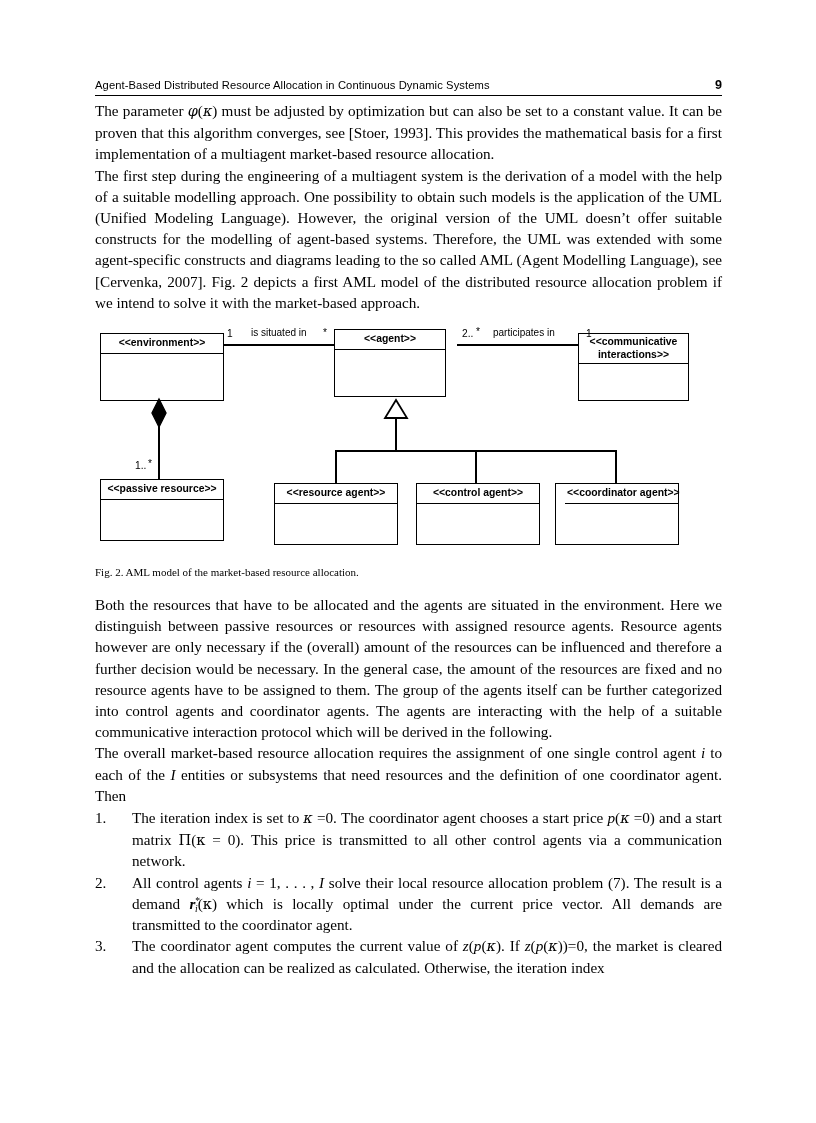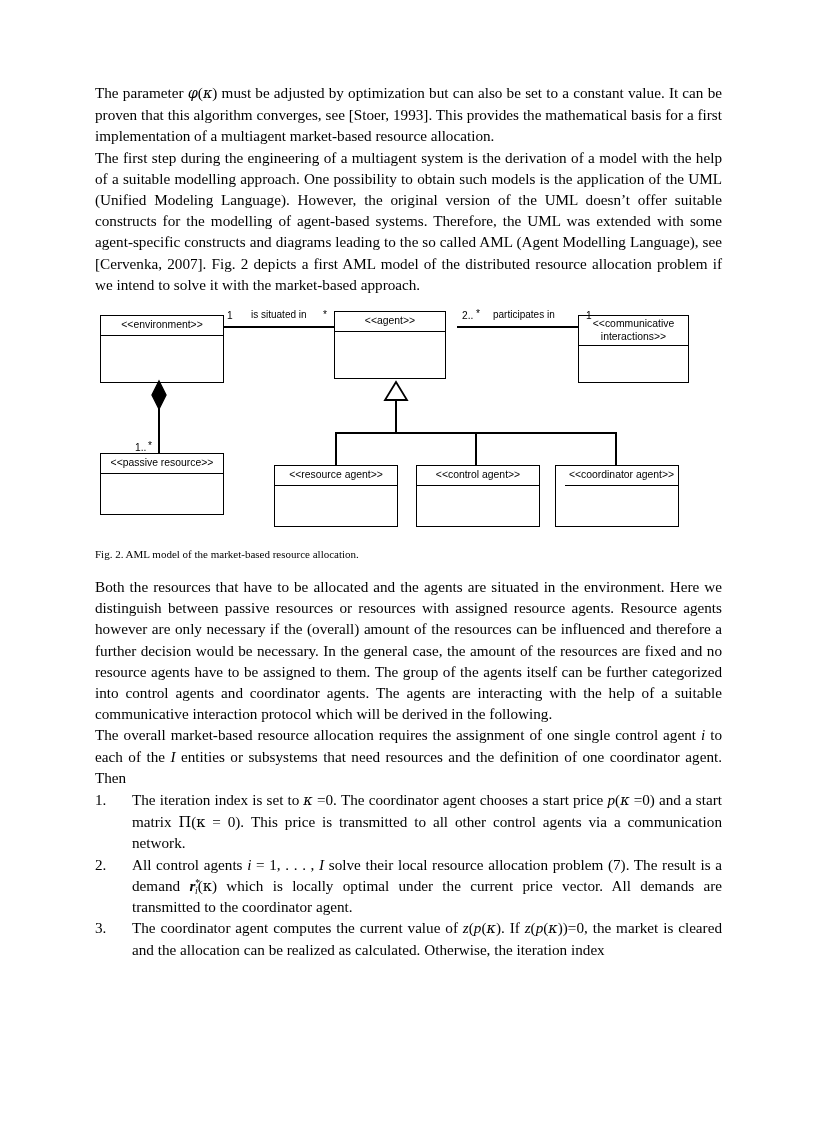--- a/index.html
+++ b/index.html
@@ -119,20 +119,21 @@
   }
   .uml-head {
     box-sizing: border-box;
     border-bottom: 1.6px solid #000;
     font-family: "Liberation Sans", sans-serif;
     font-size: 10.4px;
     text-align: center;
     line-height: 12.6px;
     padding: 3px 2px 3px 2px;
     white-space: nowrap;
+    font-weight: bold;
   }
   .uml-head.two { white-space: normal; padding: 2px 1px; }
   .uml-body { height: 100%; }
 
   .lbl {
     position: absolute;
     font-family: "Liberation Sans", sans-serif;
     font-size: 10px;
     white-space: nowrap;
   }
@@ -153,20 +154,24 @@
     width: 1.6px;
   }
   svg.glyph { position: absolute; overflow: visible; }
 </style>
 </head>
 <body>
 
 <div class="page">
   <div class="content">
 
+    <div class="runhead">
+      <span class="title">Agent-Based Distributed Resource Allocation in Continuous Dynamic Systems</span>
+      <span class="pageno">9</span>
+    </div>
 
     <p class="body first"><span>The parameter </span><span class="gk">φ</span><span>(</span><span class="gk">κ</span><span>)</span><span> must be adjusted by optimization but can also be set to a constant value. It can be proven that this algorithm converges, see [Stoer, 1993]. This provides the mathematical basis for a first implementation of a multiagent market-based resource allocation.</span></p>
 
 
     <p class="body tight">The first step during the engineering of a multiagent system is the derivation of a model with the help of a suitable modelling approach. One possibility to obtain such models is the application of the UML (Unified Modeling Language). However, the original version of the UML doesn’t offer suitable constructs for the modelling of agent-based systems. Therefore, the UML was extended with some agent-specific constructs and diagrams leading to the so called AML (Agent Modelling Language), see [Cervenka, 2007]. Fig. 2 depicts a first AML model of the distributed resource allocation problem if we intend to solve it with the market-based approach.</p>
 
     <div class="figure">
 
       <div class="hline" style="left:127px; top:19px; width:112px;"></div>
 
@@ -205,21 +210,21 @@
       <svg class="glyph" style="left:289px; top:75px;" width="24" height="19" viewBox="0 0 24 19">
         <polygon points="12,0 23,18 1,18" fill="#fff" stroke="#000" stroke-width="1.8"></polygon>
       </svg>
       <div class="vline" style="left:300px; top:92px; height:34px;"></div>
 
       <div class="hline" style="left:240px; top:125px; width:281px;"></div>
       <div class="vline" style="left:240px; top:125px; height:35px;"></div>
       <div class="vline" style="left:380px; top:125px; height:35px;"></div>
       <div class="vline" style="left:520px; top:125px; height:35px;"></div>
 
-      <div class="uml-box" style="left:5px; top:146px; width:124px; height:62px;">
+      <div class="uml-box" style="left:5px; top:154px; width:124px; height:62px;">
         <div class="uml-head">&lt;&lt;passive resource&gt;&gt;</div>
         <div class="uml-body"></div>
       </div>
 
       <div class="uml-box" style="left:179px; top:158px; width:124px; height:62px;">
         <div class="uml-head">&lt;&lt;resource agent&gt;&gt;</div>
         <div class="uml-body"></div>
       </div>
 
       <div class="uml-box" style="left:321px; top:158px; width:124px; height:62px;">

